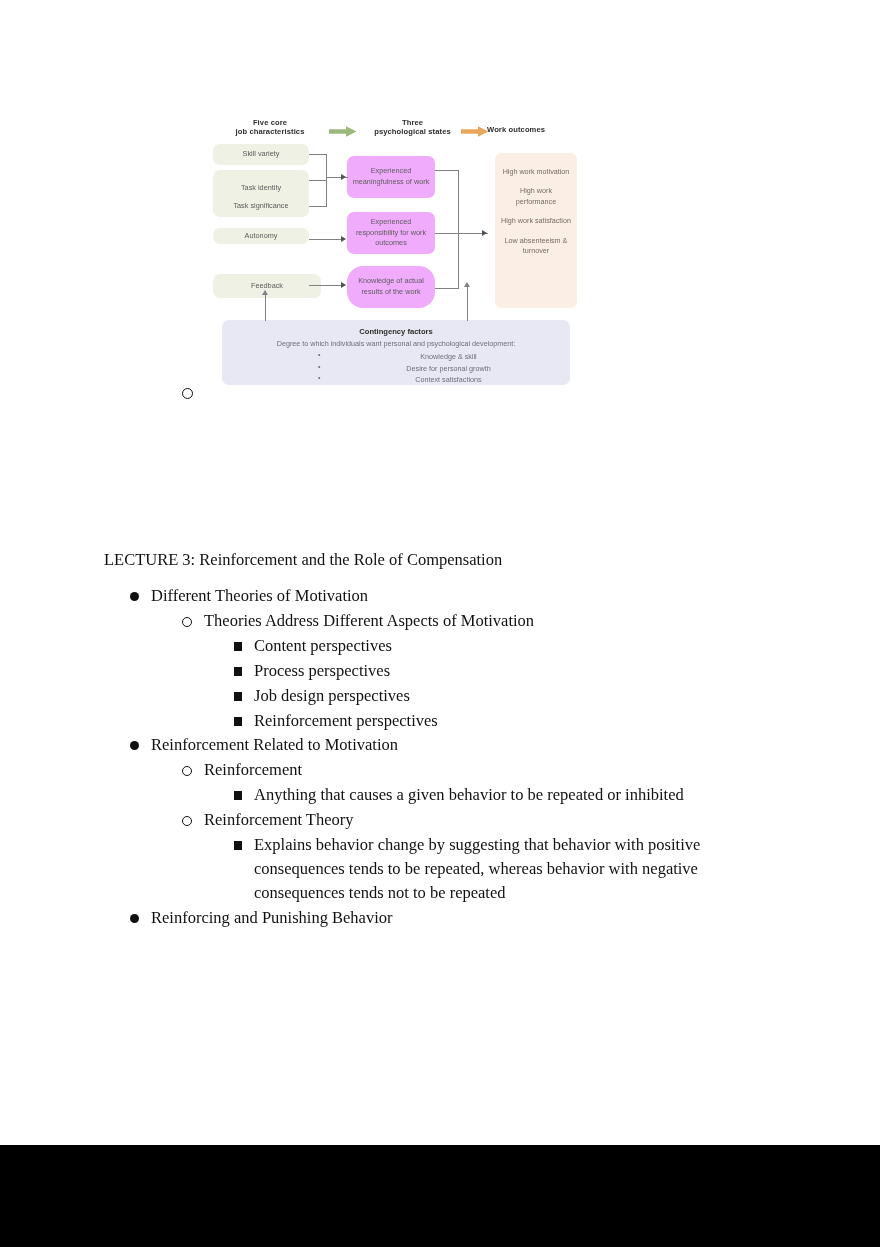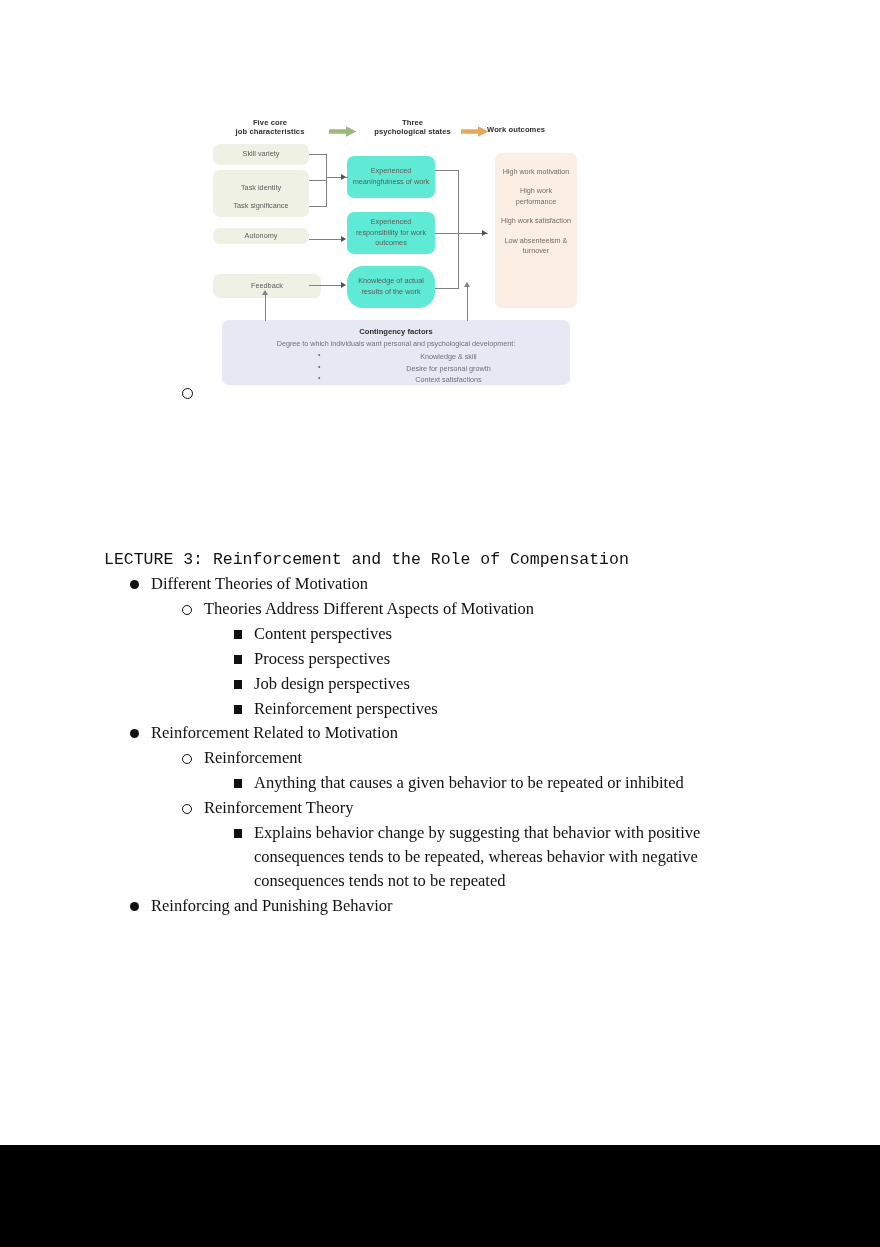--- a/index.html
+++ b/index.html
@@ -53,21 +53,21 @@
     align-items: center;
     justify-content: center;
     text-align: center;
     font-size: 7.3px;
     color: #5d5d5d;
     line-height: 1.45;
     padding: 2px 4px;
     box-sizing: border-box;
   }
   .node.left   { background: #eef1e3; }
-  .node.mid    { background: #5eead4; }
+  .node.mid    { background: #f0abfc; }
   .node.right  { background: #fbeee4; color: #6a6a6a; }
   .node.contin { background: #e7e8f3; }
 
   #n-skill   { left: 8px;  top: 36px;  width: 96px; height: 21px; }
   #n-taskid  { left: 8px;  top: 62px;  width: 96px; height: 36px; }
   #n-tasksig { left: 8px;  top: 88px;  width: 96px; height: 21px; }
   #n-auto    { left: 8px;  top: 120px; width: 96px; height: 16px; }
   #n-feed    { left: 8px;  top: 166px; width: 108px; height: 24px; }
 
   #n-mean    { left: 142px; top: 48px;  width: 88px; height: 42px; }
@@ -139,22 +139,21 @@
   #notes {
     position: absolute;
     left: 104px;
     top: 548px;
     width: 700px;
     color: #111;
   }
   #notes-title {
     font-size: 16.5px;
     line-height: 1.45;
-    margin-bottom: 0;
-    font-family: Liberation Mono, monospace;
+    margin-bottom: 12px;
   }
   .ol-row {
     display: flex;
     align-items: flex-start;
     font-size: 16.5px;
     line-height: 1.45;
     margin-bottom: 1px;
   }
   .lvl1 { padding-left: 26px; }
   .lvl2 { padding-left: 78px; }

